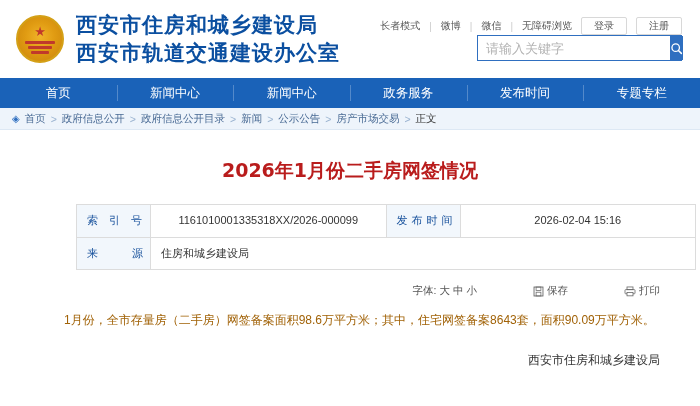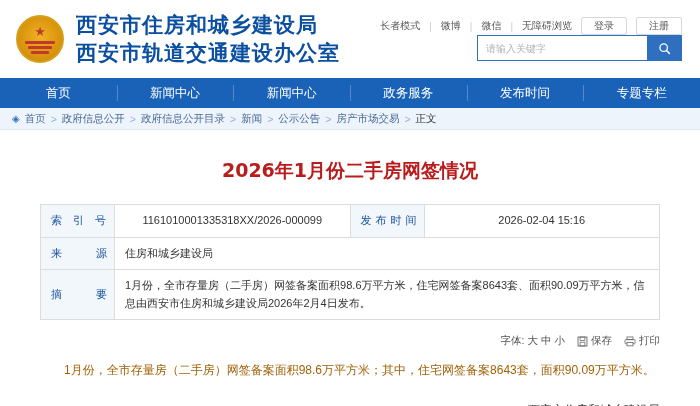--- a/index.html
+++ b/index.html
@@ -72,21 +72,21 @@
     padding:1px 12px; font-size:10px; color:#555;
   }
   .searchbox {
     width:205px; height:26px;
     border:1px solid #2f6fc0;
     display:flex; align-items:center;
     background:#fff;
   }
   .searchbox input {
     flex:1; border:0; outline:0; height:100%;
-    padding:0 8px; font-size:10px; color:#333;
+    padding:0 8px; font-size:13px; color:#333;
     font-family:"Liberation Sans",sans-serif;
   }
   .searchbox input::placeholder { color:#b3b3b3; }
   .search-btn {
     width:34px; height:100%;
     background:#2f6fc0;
     display:flex; align-items:center; justify-content:center;
     cursor:pointer;
   }
 
@@ -136,20 +136,21 @@
     color:#b91c1c;
     font-family:"DejaVu Sans","Liberation Sans",sans-serif;
     margin:6px 0 20px 0;
   }
   table.meta {
     width:100%;
     border-collapse:collapse;
     font-size:11px;
     color:#333;
     table-layout:fixed;
+    margin-left:36px;
   }
   table.meta td {
     border:1px solid #dcdcdc;
     padding:7px 10px;
     vertical-align:middle;
     line-height:1.6;
   }
   td.lbl {
     width:74px;
     background:#f2f7fc;
@@ -165,21 +166,21 @@
   .abstract { line-height:1.8; }
 
   
   .tools {
     display:flex; align-items:center; justify-content:flex-end;
     gap:12px;
     font-size:10.5px;
     color:#555;
     margin:14px 0 6px 0;
   }
-  .tools .grp { display:flex; align-items:center; gap:3px; cursor:pointer; }
+  .tools .grp { display:flex; align-items:center; gap:3px; cursor:pointer;margin-left:44px; }
   .tools .fs a { cursor:pointer; color:#555; }
 
   
   .body-text {
     font-size:12px;
     line-height:2;
     color:#a16207;
     text-indent:2em;
     margin-top:10px;
   }
@@ -265,24 +266,20 @@
     <tbody>
         <tr>
       <td class="lbl">索 引 号</td>
       <td class="val c">1161010001335318XX/2026-000099</td>
       <td class="lbl">发布时间</td>
       <td class="val c">2026-02-04 15:16</td>
     </tr>
     <tr class="meta-row2">
       <td class="lbl">来　　源</td>
       <td class="val" colspan="3">住房和城乡建设局</td>
-    </tr>
-    <tr>
-      <td class="lbl">摘　　要</td>
-      <td class="val abstract" colspan="3">1月份，全市存量房（二手房）网签备案面积98.6万平方米，住宅网签备案8643套、面积90.09万平方米，信息由西安市住房和城乡建设局2026年2月4日发布。</td>
     </tr>
   </tbody>
     </table>
 
   <div class="tools">
     <span class="grp fs">
       <span>字体:</span>
       <a>大</a>
       <a>中</a>
       <a>小</a>

